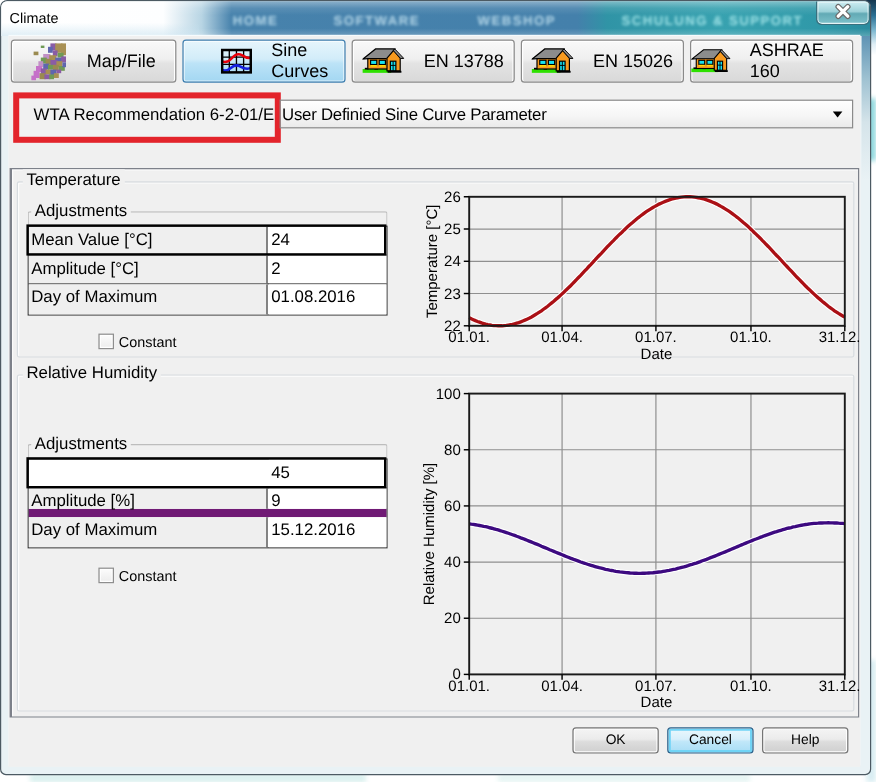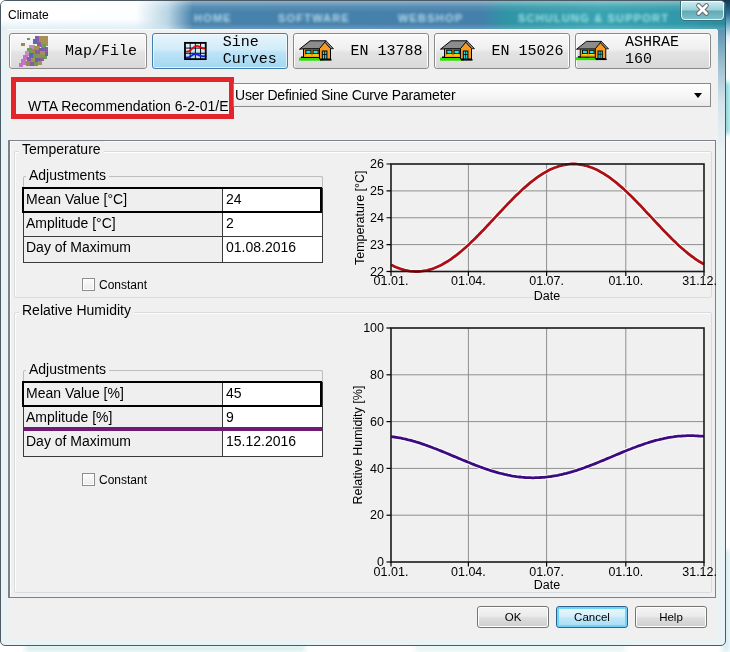--- a/index.html
+++ b/index.html
@@ -25,26 +25,26 @@
 #closebtn { left:679px; top:0px; width:45px; height:20px; border:1px solid #39707e; border-top:none;
   border-radius:0 0 5px 5px; background:linear-gradient(180deg,#cfeef3 0%,#9ed2d9 45%,#62aab5 55%,#7fc2cb 100%);
   box-shadow:inset 0 0 0 1px rgba(255,255,255,.8); }
 
 #client { left:6px; top:29px; width:710px; height:609px; background:#f0f0f0; font-size:14px; color:#000; box-shadow:0 -1px 0 #f6fbfd; }
 
 .tbtn { top:3px; height:36px; border:1px solid #8a8a8a; border-radius:3px;
   background:linear-gradient(180deg,#f9f9f9 0%,#efefef 45%,#e3e3e3 55%,#d9d9d9 100%);
   box-shadow:inset 0 1px 0 #fff, inset 1px 0 0 #fff, inset -1px 0 0 #fff;
   display:flex; align-items:center; justify-content:center; font-size:15px; }
-.tbtn .lbl { margin-left:16px;font-family:Liberation Mono, monospace; }
+.tbtn .lbl { margin-left:16px; }
 #tbtn2 { padding-left:10px; border:1px solid #3f7fb0; background:linear-gradient(180deg,#e6f5fc 0%,#d2ecf9 45%,#bce3f7 55%,#a3d7f2 100%);
   box-shadow:inset 0 0 0 1px rgba(255,255,255,.65); }
 
 #redbox { left:4px; top:47px; width:223px; height:42px; border:5px solid #e3242b; background:#f1f1f1; }
-#wta { left:21px; top:68px; font-size:14px; }
+#wta { left:21px; top:57px; font-size:14px; }
 #combo { left:226px; top:53px; width:478px; height:24px; border:1px solid #8a8a8a;
   background:linear-gradient(180deg,#ffffff 0%,#f5f5f5 60%,#eaeaea 100%); }
 #combo .ctxt { left:1px; top:3px; font-size:14px; letter-spacing:-0.2px; }
 #combo .arr { position:absolute; right:8px; top:9px; width:0; height:0;
   border-left:4.5px solid transparent; border-right:4.5px solid transparent; border-top:5px solid #000; }
 
 #tab { left:1px; top:90px; width:207px; height:21px; border:1px solid #7d818a; border-left-width:2px; border-bottom:none;
   border-radius:2px 2px 0 0; background:linear-gradient(180deg,#fefefe,#f1f1f1); z-index:3; }
 #tab span { position:absolute; left:8px; top:0px; font-size:14px; letter-spacing:-0.2px; white-space:nowrap; }
 #pane { left:1px; top:110px; width:708px; height:458px; border:1px solid #7d818a; border-left-width:2px; background:#f0f0f0;
@@ -242,24 +242,23 @@
     </div>
     <div class="abs vsel" style="left:15px;top:157px;width:300px;height:26px;"></div>
     <div class="abs cb" style="left:75px;top:248px;"></div>
     <div class="abs" style="left:92px;top:248px;font-size:12px;">Constant</div>
     <div class="abs grp" style="left:7px;top:282px;width:698px;height:281px;"></div>
     <div class="abs glabel" style="left:12px;top:272px;">Relative Humidity</div>
     <div class="abs grp" style="left:16px;top:340px;width:300px;height:41px;border-color:#bdbdbd;box-shadow:none;border-bottom:none;"></div>
     <div class="abs glabel" style="left:19px;top:331px;">Adjustments</div>
     <div class="abs vtab" style="left:16px;top:352px;width:300px;height:75px;">
     <div class="vrow" style="top:0.0px;height:24.2px;border-bottom:1px solid #3a3a3a;">
-          <div class="vcell-l">Mean Value [%]</div>
           <div class="vcell-r">45</div>
         </div>
-    <div class="vrow" style="top:24.2px;height:24.2px;border-bottom:4px solid #701a75;">
+    <div class="vrow" style="top:24.2px;height:24.2px;border-bottom:7px solid #701a75;">
           <div class="vcell-l">Amplitude [%]</div>
           <div class="vcell-r">9</div>
         </div>
     <div class="vrow" style="top:48.4px;height:24.2px;border-bottom:none;">
           <div class="vcell-l">Day of Maximum</div>
           <div class="vcell-r">15.12.2016</div>
         </div>
     </div>
     <div class="abs vsel" style="left:15px;top:351px;width:300px;height:26px;"></div>
     <div class="abs cb" style="left:75px;top:443px;"></div>

